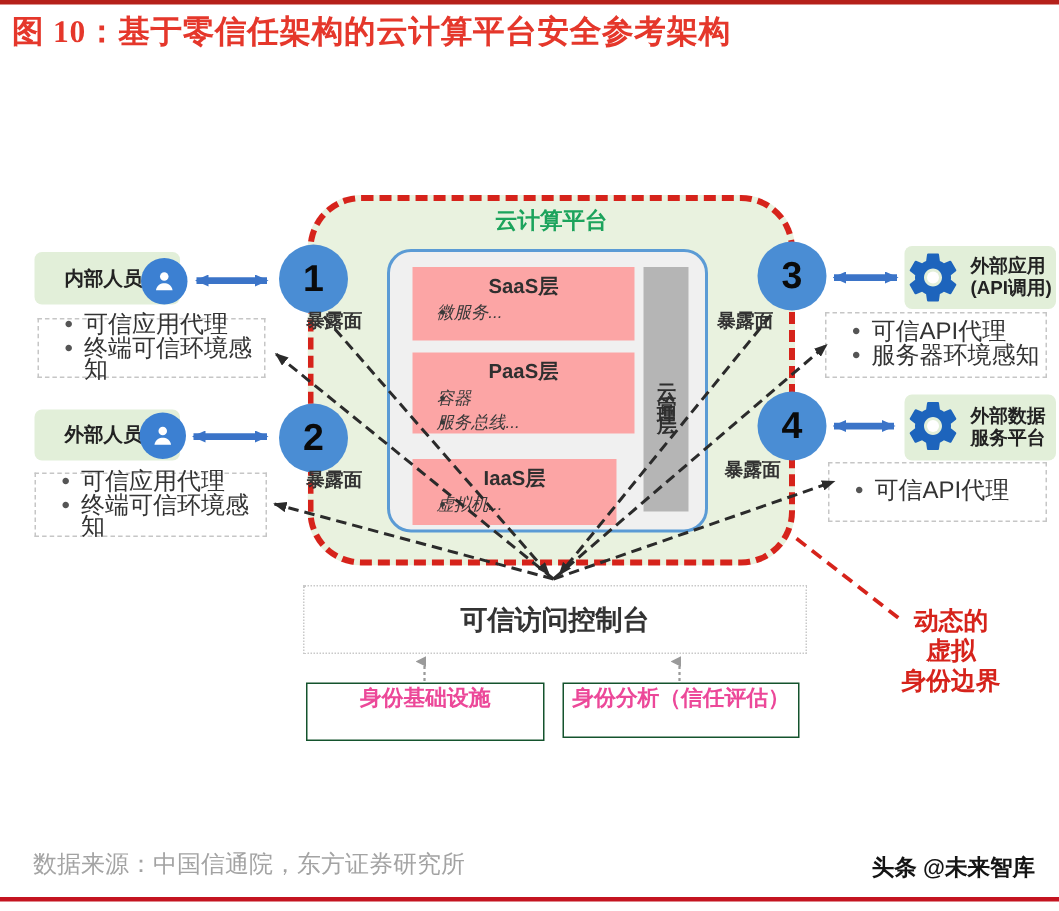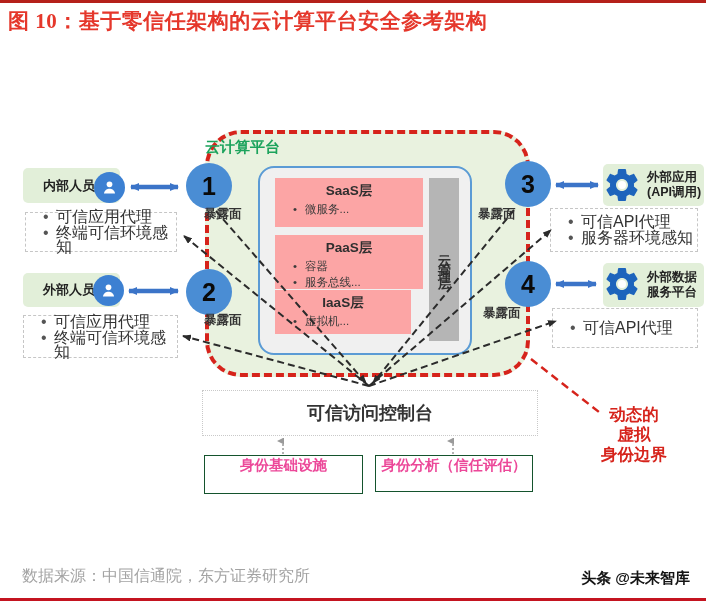--- a/index.html
+++ b/index.html
@@ -8,29 +8,29 @@
 
   .topline{position:absolute;left:0;top:0;width:706px;height:3px;background:#b5201a;}
   .botline{position:absolute;left:0;top:598px;width:706px;height:3px;background:#c41420;}
 
   .fig-title{position:absolute;left:8px;top:7px;width:690px;
     font-family:"Liberation Serif",serif;font-weight:700;font-size:21px;color:#e5372b;letter-spacing:.5px;}
 
   
   .platform{position:absolute;left:205px;top:130px;width:325px;height:247px;
     background:#e9f2df;border:4px dashed #d6231b;border-radius:36px;box-sizing:border-box;z-index:1;}
-  .platform-title{position:absolute;left:205px;top:138px;width:325px;text-align:left;
+  .platform-title{position:absolute;left:205px;top:138px;width:325px;text-align:center;
     font-size:15px;font-weight:700;color:#1ca35c;z-index:2;}
 
   .innerbox{position:absolute;left:258px;top:166px;width:214px;height:189px;
     background:#f0f0f0;border:2px solid #5b9bd5;border-radius:16px;box-sizing:border-box;z-index:2;}
 
   .layerbox{position:absolute;background:#fca5a5;color:#333;z-index:2;box-sizing:border-box;}
   .ltitle{text-align:center;font-weight:700;font-size:13.5px;color:#2f2f2f;margin-top:4px;}
-  .lbullet{font-size:11.5px;color:#3a3a3a;padding-left:30px;position:relative;line-height:14px;margin-top:2px;}
+  .lbullet{font-size:11.5px;color:#3a3a3a;padding-left:16px;position:relative;line-height:14px;margin-top:2px;font-style:italic;}
   .lbullet::before{content:"•";position:absolute;left:18px;top:0;}
 
   .mgmt{position:absolute;left:429px;top:178px;width:30px;height:163px;background:#b5b5b5;z-index:2;
     display:flex;align-items:center;justify-content:center;}
   .mgmt span{writing-mode:vertical-rl;font-weight:700;font-size:13px;color:#2f2f2f;letter-spacing:7px;}
 
   
   .circle{position:absolute;width:46px;height:46px;border-radius:50%;background:#4a8dd4;
     display:flex;align-items:center;justify-content:center;
     font-weight:700;font-size:25px;color:#0a0a0a;z-index:4;}
@@ -85,21 +85,21 @@
 
   <div class="layerbox" style="left:275px;top:178px;width:148px;height:49px;">
     <div class="ltitle">SaaS层</div>
     <div class="lbullet">微服务...</div>
   </div>
   <div class="layerbox" style="left:275px;top:235px;width:148px;height:54px;">
     <div class="ltitle">PaaS层</div>
     <div class="lbullet">容器</div>
     <div class="lbullet">服务总线...</div>
   </div>
-  <div class="layerbox" style="left:275px;top:290px;width:136px;height:44px;">
+  <div class="layerbox" style="left:275px;top:306px;width:136px;height:44px;">
     <div class="ltitle">IaaS层</div>
     <div class="lbullet">虚拟机...</div>
   </div>
   <div class="mgmt">
     <span>云管理层</span>
   </div>
 
   <div class="gbox left" style="left:23px;top:168px;width:97px;height:35px;">
     <span>内部人员</span>
   </div>

